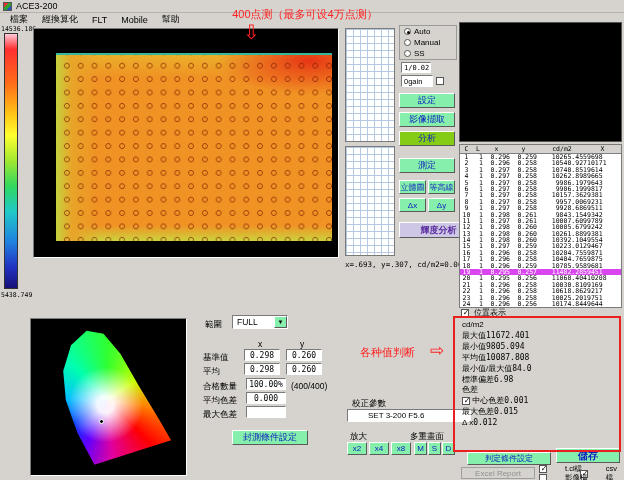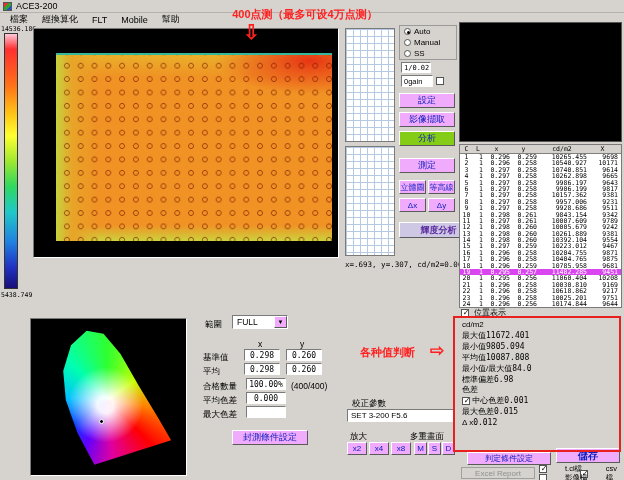--- a/index.html
+++ b/index.html
@@ -1,20 +1,20 @@
 <!DOCTYPE html>
 <html><head>
 <meta charset="utf-8">
 <style>
   *{box-sizing:border-box;margin:0;padding:0}
   html,body{background:#888}
   body{font-family:"Liberation Sans",sans-serif}
   #app{position:relative;width:624px;height:480px;background:#d6d3ce;overflow:hidden;font-size:9px;color:#000;margin:0 auto}
   .abs{position:absolute}
-  .raised{background:#f0abfc;border-top:1px solid #fff;border-left:1px solid #fff;border-right:1px solid #5a5a5a;border-bottom:1px solid #5a5a5a}
+  .raised{background:#86efac;border-top:1px solid #fff;border-left:1px solid #fff;border-right:1px solid #5a5a5a;border-bottom:1px solid #5a5a5a}
   .sunken{background:#fff;border-top:1px solid #7a7a7a;border-left:1px solid #7a7a7a;border-right:1px solid #fff;border-bottom:1px solid #fff}
   .btn{font-size:9px;color:#1020c0;display:flex;align-items:center;justify-content:center;cursor:pointer;white-space:nowrap}
   .btn.active-btn{background:#84cc16}
   .btn.lum-btn{background:#cfc8e4;color:#5a2ca0;font-weight:bold}
   
   #titlebar{position:absolute;left:0;top:0;width:624px;height:13px;background:#d6d3ce;border-bottom:1px solid #b5b2ad;display:flex;align-items:center;gap:4px;padding-left:3px}
   #appicon{width:9px;height:9px;background:linear-gradient(135deg,#e83030 0 33%,#30a030 33% 66%,#2050d0 66% 100%);border:1px solid #555}
   #titletext{font-size:9px}
   #menubar{position:absolute;left:0;top:13px;width:624px;height:13px;display:flex;gap:2px;align-items:center;padding-left:4px;background:#d6d3ce}
   .menu-item{padding:0 6px;font-size:9px}
@@ -30,21 +30,21 @@
       radial-gradient(ellipse 130px 46px at 92% 3%, rgba(232,42,18,.92), rgba(232,60,20,0) 72%),
       linear-gradient(90deg,#c6d23e 0,#e8a428 16px,rgba(232,164,40,0) 42px),
       linear-gradient(0deg,#ccd23c 0,rgba(232,164,40,0) 16px),
       linear-gradient(180deg,#eab02a 0,rgba(232,164,40,0) 22px),
       #f09224}
   #dots{position:absolute;inset:0;
     background-image:radial-gradient(circle, rgba(130,28,0,0) 1.7px, rgba(120,25,0,.85) 2.3px, rgba(150,60,0,0) 3.1px);
     background-size:13.8px 13.4px;background-position:4px 4px}
   #status-text{position:absolute;left:345px;top:260px;font-size:7.5px;font-family:"DejaVu Sans Mono",monospace}
   
-  .anno{color:#ff2020;font-weight:bold;z-index:9}
+  .anno{color:#ff2020;font-weight:normal;z-index:9}
   #anno-points{position:absolute;left:170px;top:7px;width:270px;text-align:center;font-size:11px}
   #down-arrow{position:absolute;left:243px;top:22px;font-size:20px;line-height:20px}
   #anno-values{position:absolute;left:360px;top:345px;font-size:11px}
   #right-arrow{position:absolute;left:430px;top:340px;font-size:17px}
   #red-box{position:absolute;left:453px;top:316px;width:168px;height:136px;border:2px solid #e82020;z-index:8;pointer-events:none}
   
   .gridbox{position:absolute;left:345px;width:50px;background:#fff;border:1px solid #7a7a7a;
     background-image:linear-gradient(#b6c9e2 1px,transparent 1px),linear-gradient(90deg,#b6c9e2 1px,transparent 1px);
     background-size:7px 7px}
   #grid1{top:28px;height:114px}#grid2{top:146px;height:110px}
@@ -68,21 +68,21 @@
   #btn-dx{left:399px;top:198px;width:27px;height:14px;font-size:8px}
   #btn-dy{left:428px;top:198px;width:27px;height:14px;font-size:8px}
   #btn-lum{left:399px;top:222px;width:79px;height:16px}
   
   #camera{position:absolute;left:459px;top:22px;width:163px;height:120px;background:#000;border:1px solid #555}
   #tbl{position:absolute;left:459px;top:144px;width:163px;height:164px;background:#fff;border:1px solid #7a7a7a;font:6.5px "DejaVu Sans Mono",monospace;overflow:hidden}
   .thead{display:flex;height:9px;line-height:9px;background:#d6d3ce;border-bottom:1px solid #808080}
   .trow{display:flex;height:6.4px;line-height:6.4px;white-space:nowrap}
   .trow.hl{background:#d946ef;color:#fff}
   .cC{width:13px;text-align:center}.cL{width:10px;text-align:right}.cx{width:27px;text-align:right}
-  .cy{width:27px;text-align:right}.ccd{width:50px;text-align:right}.cX{width:33px;text-align:right;padding-right:2px}
+  .cy{width:27px;text-align:right}.ccd{width:50px;text-align:right}.cX{width:33px;padding-right:2px}
   .thead span{text-align:center}
   
   #pos-wrap{position:absolute;left:461px;top:307px;display:flex;align-items:center;gap:5px;font-size:8px}
   #stats{position:absolute;left:456px;top:320px;width:162px;z-index:9}
   .stitle{font-size:8px;height:10px;line-height:10px;padding-left:6px}
   .srow{display:flex;height:11px;line-height:11px;font-size:8px;padding:0 6px}
   .srow .val{font-family:"DejaVu Sans Mono",monospace}
   
   #btn-judge{left:467px;top:452px;width:84px;height:13px;font-size:8px}
   #btn-save{left:556px;top:448px;width:64px;height:15px;font-weight:bold;font-size:10px}
@@ -97,21 +97,21 @@
   #whitecenter{position:absolute;inset:0;background:radial-gradient(circle at 48% 55%, rgba(255,255,255,.95) 0 7%, rgba(255,255,255,0) 32%);
     clip-path:polygon(38% 97%,25% 75%,16% 52%,14% 32%,20% 14%,32% 4%,45% 6%,58% 20%,72% 42%,88% 66%,97% 80%)}
   #cie-marker{position:absolute;left:44%;top:64%;width:5px;height:5px;border-radius:50%;background:#000;border:1px solid #fff}
   
   .plabel{position:absolute;font-size:8.5px}
   .pfield{position:absolute;height:12px;font-size:8px;font-family:"DejaVu Sans Mono",monospace;display:flex;align-items:center;justify-content:center}
   #range-dd{position:absolute;left:232px;top:315px;width:56px;height:14px;display:flex}
   #range-dd .dval{flex:1;display:flex;align-items:center;padding-left:4px;font-size:8.5px}
   #range-dd .darrow{width:13px;font-size:6px;display:flex;align-items:center;justify-content:center}
   
-  #cal-field{position:absolute;left:347px;top:409px;width:108px;height:13px;font-size:8px;display:flex;align-items:center;padding-left:3px}
+  #cal-field{position:absolute;left:347px;top:409px;width:124px;height:13px;font-size:8px;display:flex;align-items:center;padding-left:20px}
   .zbtn{height:13px;font-size:8px}
   #z1{left:347px;top:442px;width:20px}#z2{left:369px;top:442px;width:20px}#z3{left:391px;top:442px;width:20px}
   #m1{left:414px;top:442px;width:13px}#m2{left:428px;top:442px;width:13px}#m3{left:442px;top:442px;width:13px}
 </style>
 </head>
 <body>
 
 <div id="app">
 
   <div id="titlebar">

